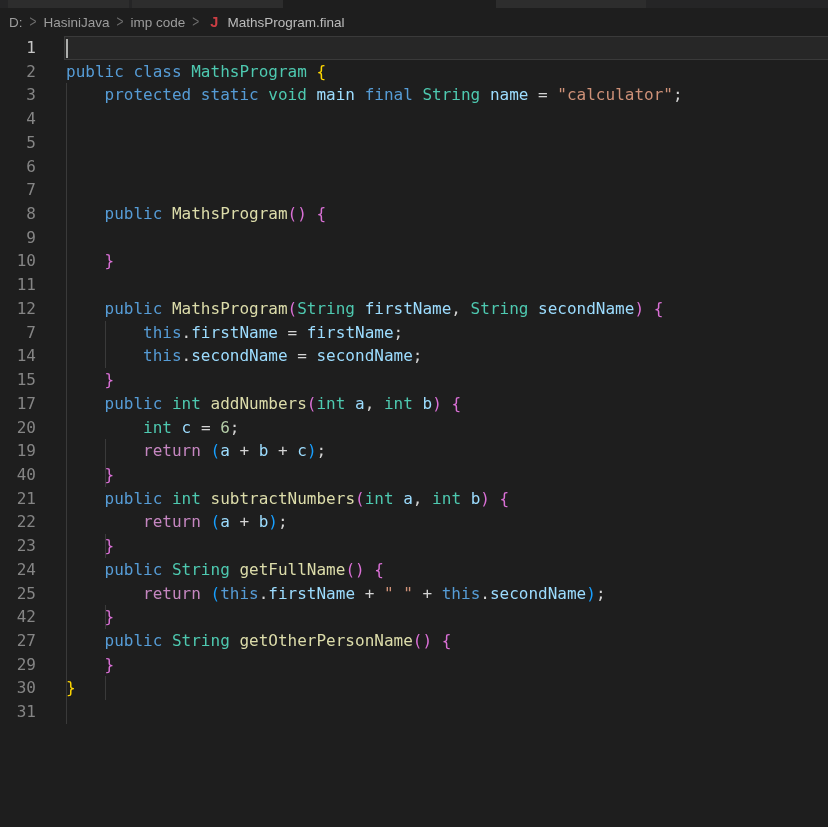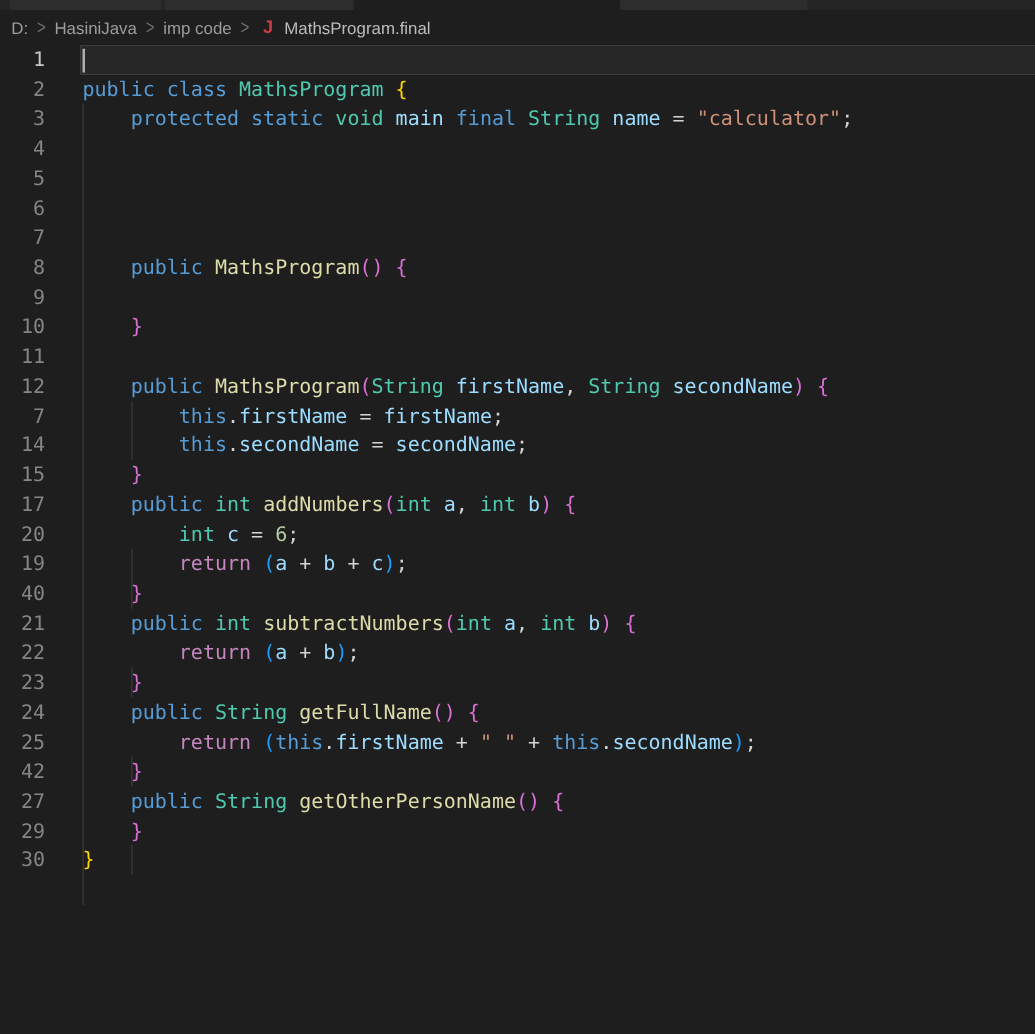--- a/index.html
+++ b/index.html
@@ -192,20 +192,24 @@
           <span class="code"><span style="color: rgb(212, 212, 212);">    </span><span style="color: rgb(86, 156, 214);">public </span><span style="color: rgb(78, 201, 176);">String</span><span style="color: rgb(212, 212, 212);"> </span><span style="color: rgb(220, 220, 170);">getOtherPersonName</span><span style="color: rgb(218, 112, 214);">()</span><span style="color: rgb(212, 212, 212);"> </span><span style="color: rgb(218, 112, 214);">{</span></span>
         </div>
         <div class="line">
           <span class="ln">29</span>
           <span class="code"><span style="color: rgb(212, 212, 212);">    </span><span style="color: rgb(218, 112, 214);">}</span></span>
         </div>
         <div class="line">
           <span class="ln">30</span>
           <span class="code"><span style="color: rgb(255, 215, 0);">}</span></span>
         </div>
+        <div class="line">
+          <span class="ln">31</span>
+          <span class="code"></span>
+        </div>
       </div>
   <div class="guide" style="left: 66px; top: 47.44px; height: 640.44px;"></div>
       <div class="guide" style="left: 104.5px; top: 284.64px; height: 47.44px;"></div>
       <div class="guide" style="left: 104.5px; top: 403.24px; height: 47.44px;"></div>
       <div class="guide" style="left: 104.5px; top: 498.12px; height: 23.72px;"></div>
       <div class="guide" style="left: 104.5px; top: 569.28px; height: 23.72px;"></div>
       <div class="guide" style="left: 104.5px; top: 640.44px; height: 23.72px;"></div>
     </div>
 
 </div>

